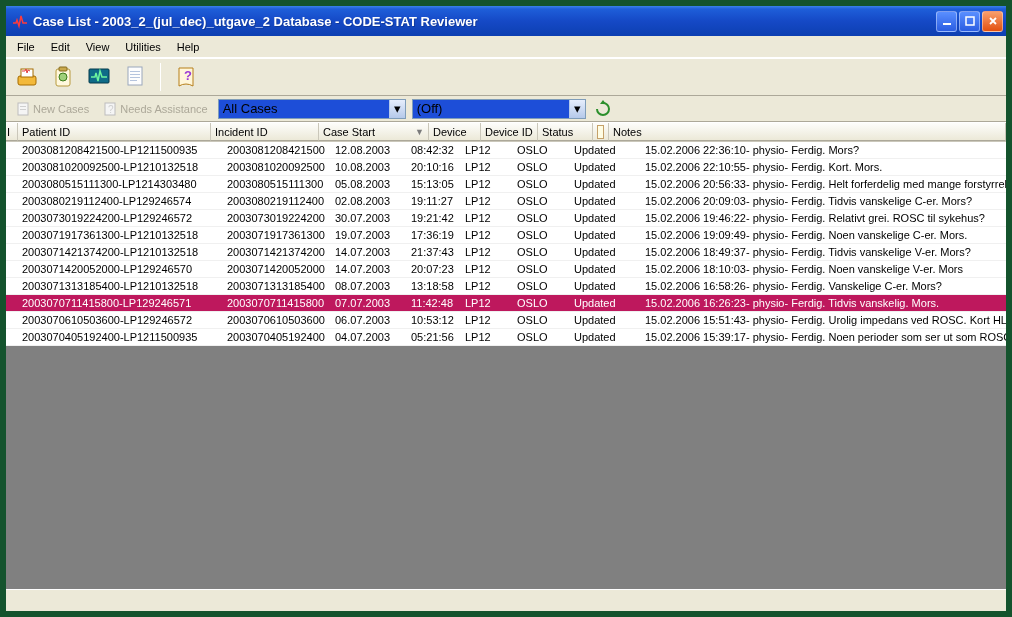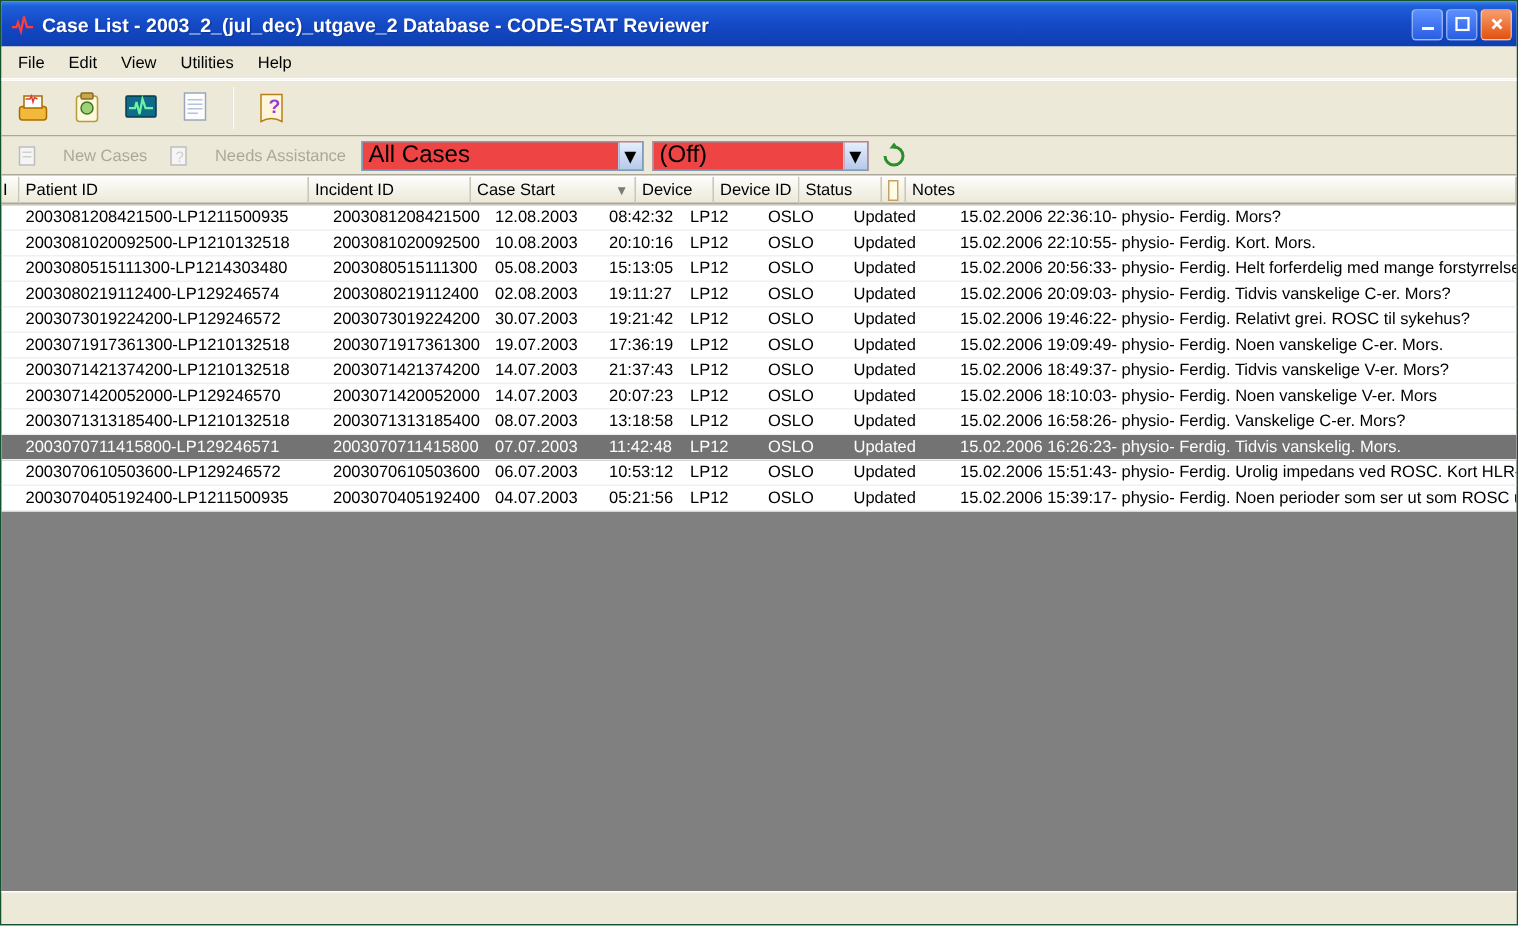--- a/index.html
+++ b/index.html
@@ -1,42 +1,42 @@
 <!DOCTYPE html>
 <html><head>
 <meta charset="utf-8">
 <style>
   * { box-sizing: border-box; margin: 0; padding: 0; }
   body { font-family: Tahoma, Arial, sans-serif; font-size: 11px; background: #fff; }
-  .window { width: 1012px; height: 617px; border: 1px solid #14532d; background: #ece9d8; display: flex; flex-direction: column; }
+  .window { width: 1012px; height: 617px; border: 6px solid #14532d; background: #ece9d8; display: flex; flex-direction: column; }
   .titlebar { height: 30px; background: linear-gradient(to bottom, #3a81ea 0%, #1e5ed9 10%, #1549c6 50%, #0d3fb1 100%); color: #fff; display: flex; align-items: center; padding: 0 3px 0 6px; font-size: 13px; font-weight: bold; }
   .titlebar .appicon { width: 16px; height: 16px; margin-right: 5px; display:inline-flex; align-items:center; justify-content:center; }
   .titlebar .title { flex: 1; text-shadow: 1px 1px 0 rgba(0,0,0,.2); }
   .winbtns { display: flex; gap: 2px; }
   .winbtn { width: 21px; height: 21px; border-radius: 3px; border: 1px solid #fff6; display:flex; align-items:center; justify-content:center; color:#fff; font-weight:bold; font-size:11px; }
   .winbtn.min { background: linear-gradient(#5a8fff,#2a5de2); }
   .winbtn.max { background: linear-gradient(#5a8fff,#2a5de2); }
   .winbtn.close { background: linear-gradient(#f79e6c,#e3500f); }
   .menubar { height: 22px; background: #ece9d8; border-bottom: 1px solid #fff; display:flex; align-items:center; padding: 0 4px; gap: 2px; color:#000; }
   .menubar span { padding: 2px 7px; cursor: default; }
   .toolbar { height: 38px; background: #ece9d8; border-top: 1px solid #fff; border-bottom: 1px solid #aca899; display:flex; align-items:center; padding: 0 6px; gap: 6px; }
   .tbtn { width: 30px; height: 30px; display:flex; align-items:center; justify-content:center; border:1px solid transparent; }
   .vsep { width:1px; height:28px; background:#aca899; margin:0 4px; border-right:1px solid #fff;}
   .filterbar { height: 26px; background: #ece9d8; border-bottom: 1px solid #aca899; display:flex; align-items:center; padding: 0 6px; gap: 6px; color:#aca899; }
-  .filterbar .fbtn { display:flex; align-items:center; gap:15px; padding:2px 4px; }
-  .dropdown { height:20px; background:#ef4444; border:1px solid #7f9db9; display:flex; align-items:center; font-size:16px; color:#000;gap:32px; }
+  .filterbar .fbtn { display:flex; align-items:center; gap:1px; padding:2px 4px; }
+  .dropdown { height:20px; background:#1d4ed8; border:1px solid #7f9db9; display:flex; align-items:center; font-size:13px; color:#000;gap:32px; }
   .dropdown .ddtext { flex:1; padding:0 4px; }
   .dropdown .ddarrow { width:16px; height:18px; background:linear-gradient(#e6eefc,#b5c9ea); border-left:1px solid #b5c9ea; display:flex; align-items:center; justify-content:center; }
   .tablewrap { flex:1; background:#808080; border-top:1px solid #fff; display:flex; flex-direction:column; overflow:hidden;}
   .theader { display:flex; background:#ece9d8; border-bottom:1px solid #cac7ba; height:19px; }
   .th { border-right:1px solid #cac7ba; border-bottom:1px solid #aca899; padding:2px 4px; font-size:11px; color:#000; display:flex; align-items:center; overflow:hidden; white-space:nowrap; background:linear-gradient(#fdfdfb,#ece9d8);}
   .th .sortarrow { margin-left:auto; color:#7b7b7b; font-size:9px;}
   .tbody { background:#fff; }
   .row { display:flex; height:17px; border-bottom:1px solid #f0f0f0; color:#000;padding-left:12px; }
-  .row.sel { background:#737373; color:#fff; }
+  .row.sel { background:#be185d; color:#fff; }
   .cell { padding:1px 4px; overflow:hidden; white-space:nowrap; text-overflow:ellipsis; font-size:11px; display:flex; align-items:center;}
   .c0{width:205px;} .c1{width:108px;} .c2{width:76px;} .c2b{width:54px;} .c3{width:52px;} .c4{width:57px;} .c5{width:55px;} .c6{width:16px;} .c7{flex:1;}
   .statusbar { height:22px; background:#ece9d8; border-top:1px solid #fff; display:flex; align-items:stretch; font-size:11px;}
   .statusbar .cell { border-right:1px solid #aca899; border-left:1px solid #fff; padding:3px 20px; display:flex; align-items:center;margin-top:30px;}
   .noteicon{width:12px;height:14px;border:1px solid #c5a169;background:#fffde4;position:relative;}
   svg { display:block; }
 </style>
 </head>
 <body>
 
@@ -127,21 +127,21 @@
       <svg width="16" height="16">
           <rect x="2" y="2" width="10" height="12" fill="#f5f5f5" stroke="#bdbdbd"></rect>
           <text x="5" y="12" font-size="10" fill="#cfcfcf">?</text>
         </svg>
       <span>Needs Assistance</span>
     </div>
     <div class="dropdown" style="width:188px">
       <span class="ddtext">All Cases</span>
       <span class="ddarrow">▾</span>
     </div>
-    <div class="dropdown" style="width:144px">
+    <div class="dropdown" style="width:174px">
       <span class="ddtext">(Off)</span>
       <span class="ddarrow">▾</span>
     </div>
     <div class="tbtn" style="width:22px;height:22px">
       <svg width="18" height="18">
           <path d="M9 3 A6 6 0 1 1 3 9" fill="none" stroke="#2b8f2b" stroke-width="2"></path>
           <path d="M9 0 L12 4 L6 4 Z" fill="#2b8f2b"></path>
         </svg>
     </div>
   </div>

